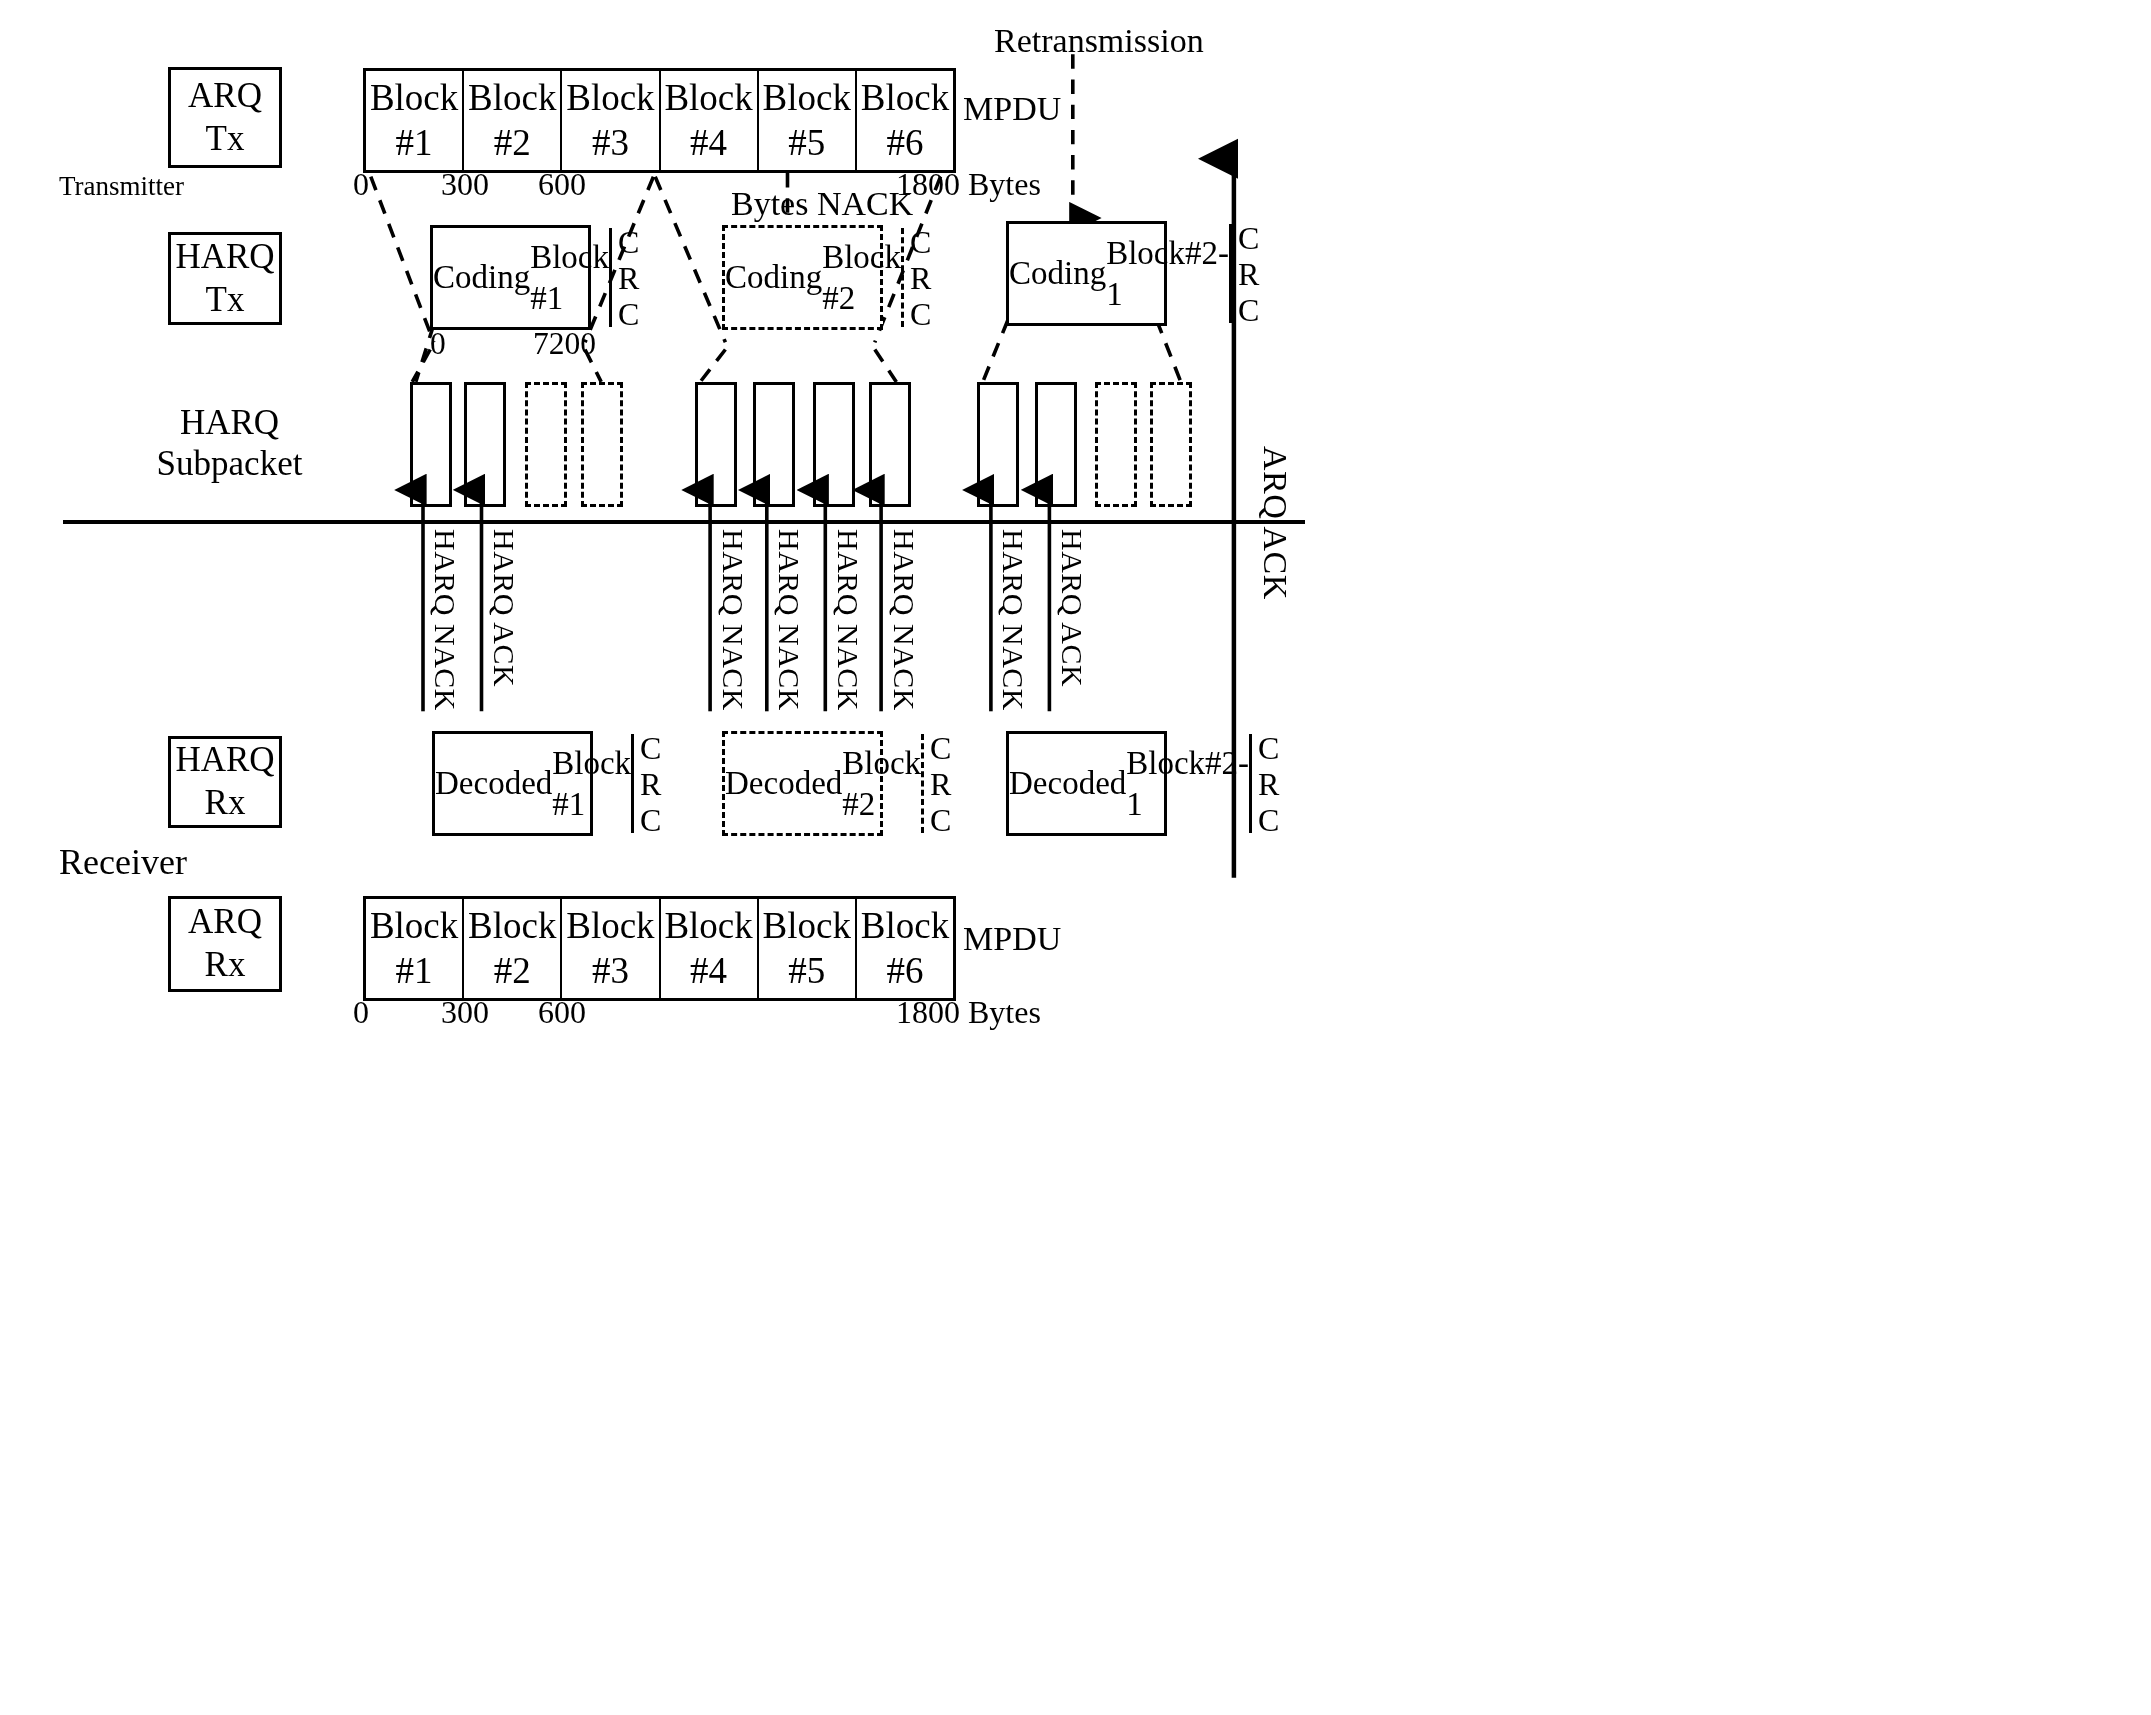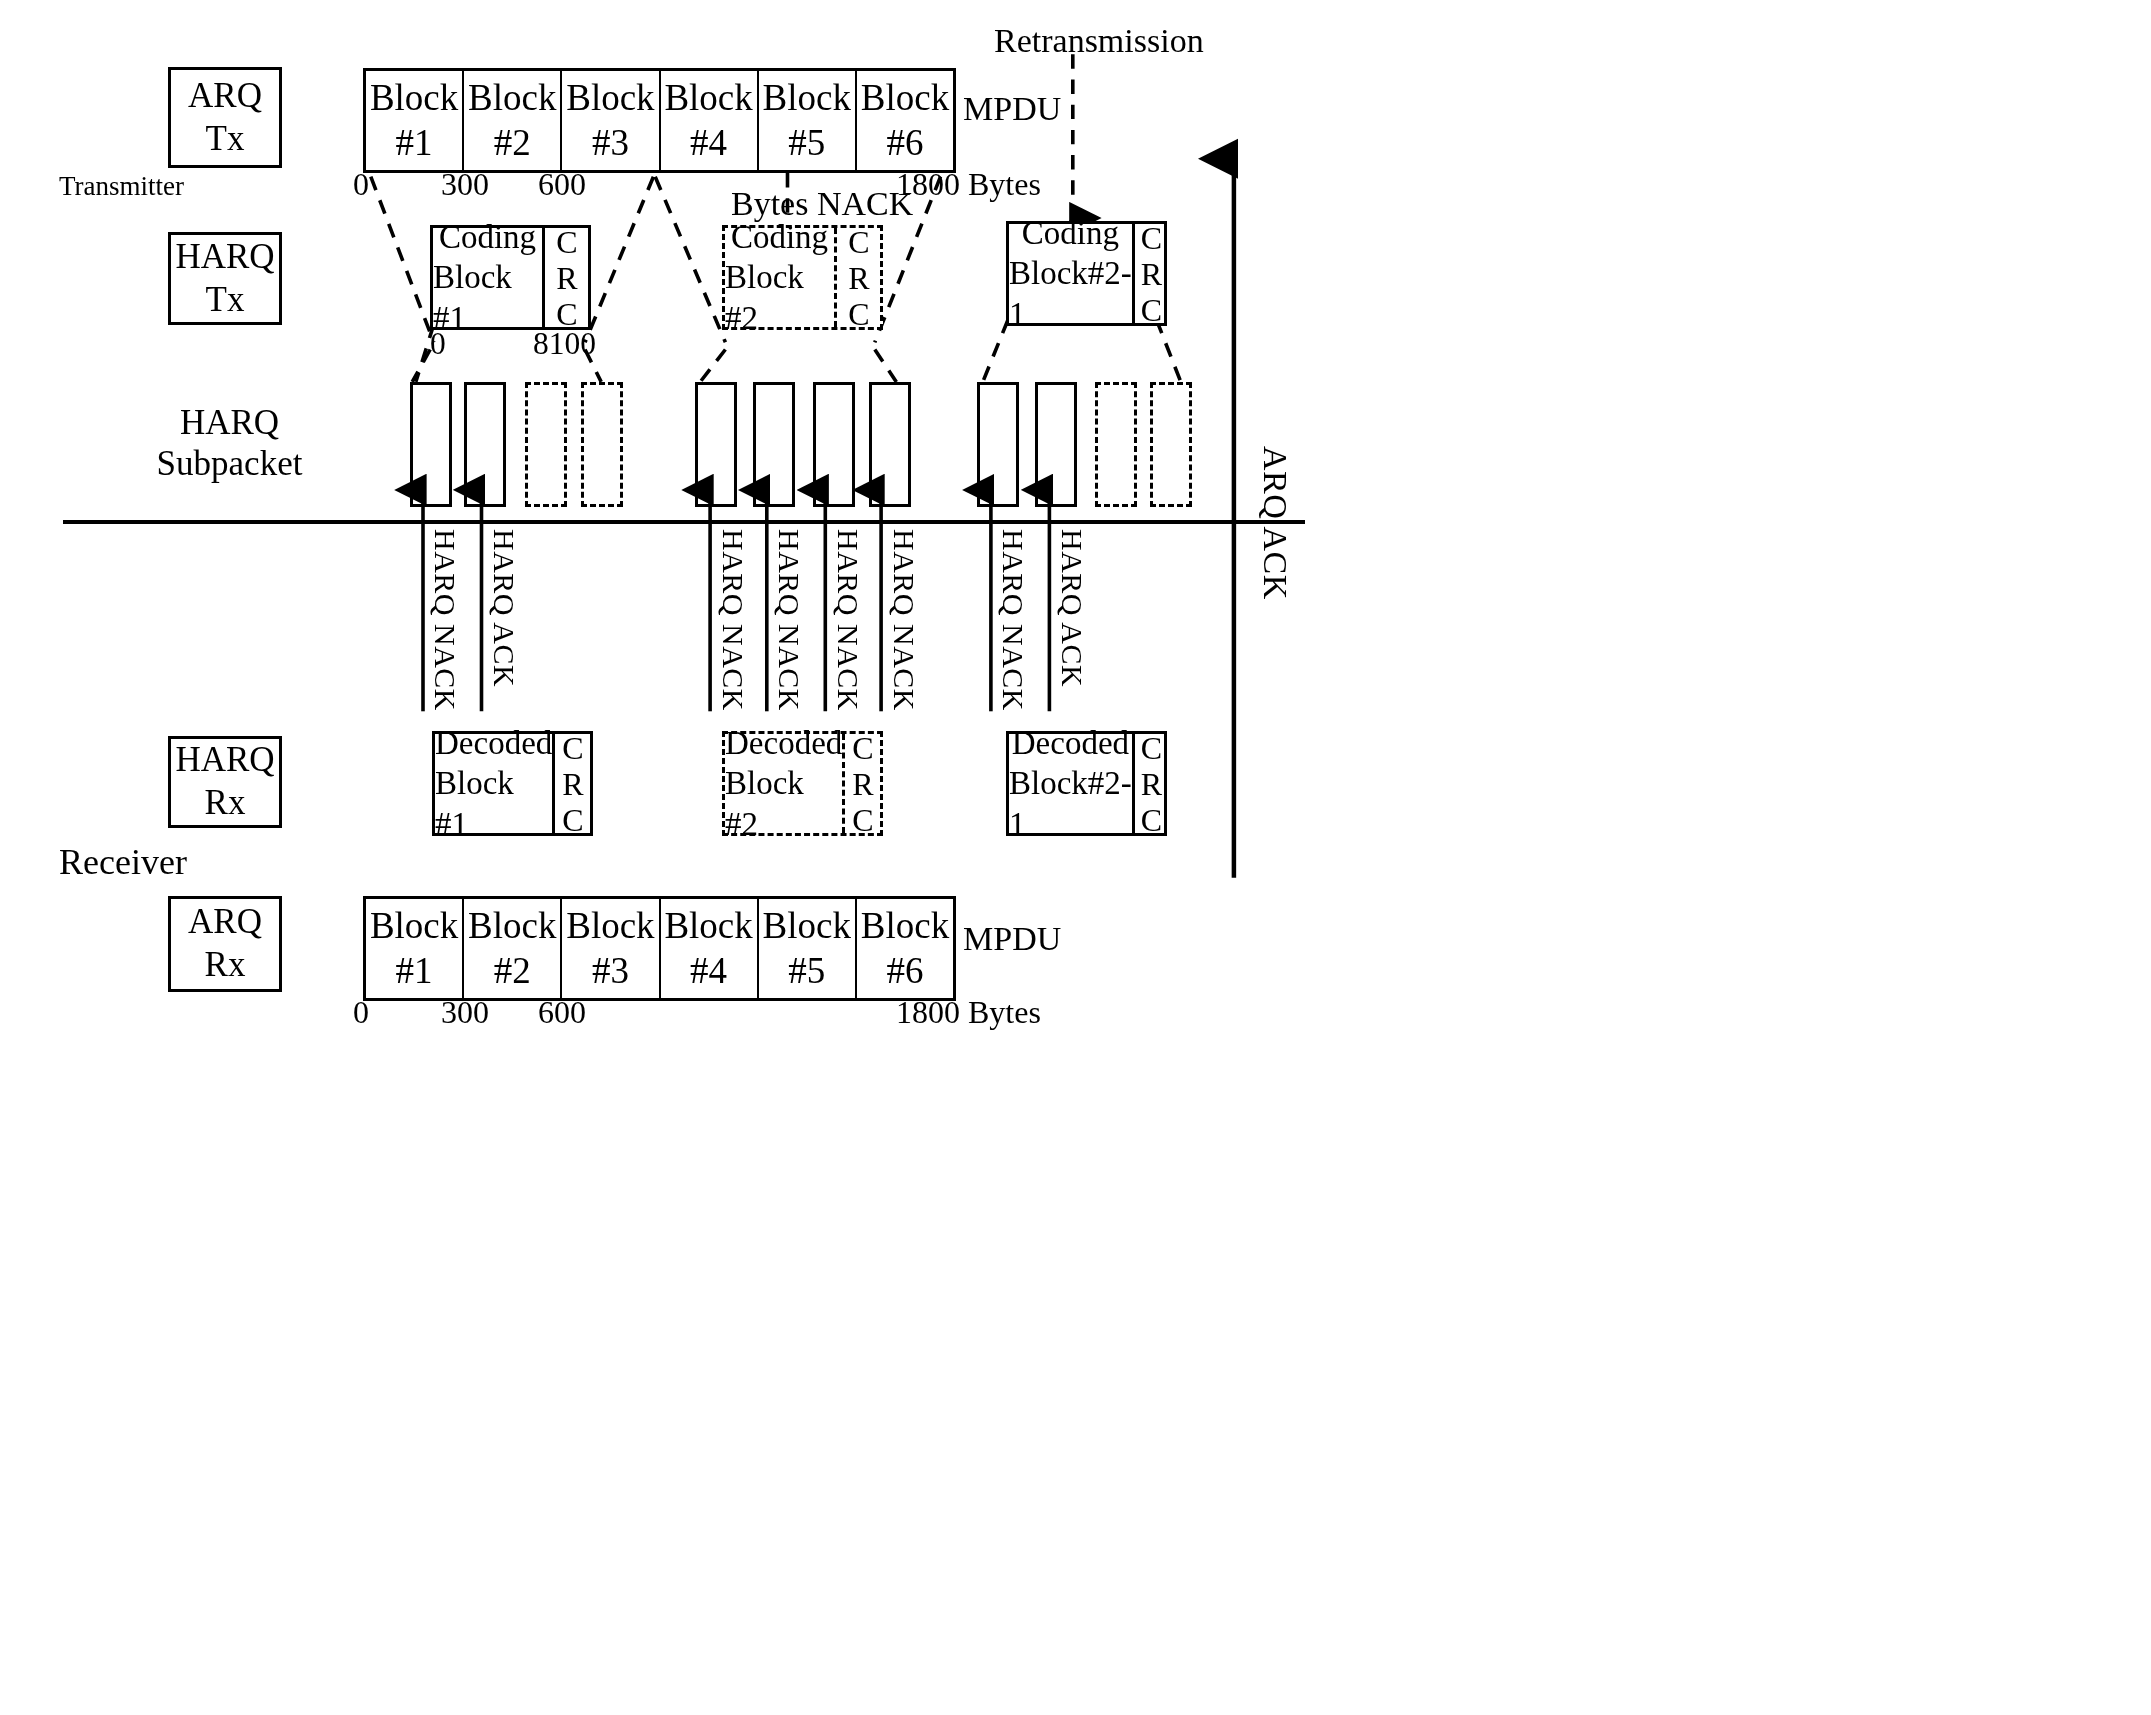--- a/index.html
+++ b/index.html
@@ -17,21 +17,21 @@
            font-size:35px;line-height:1.22;}
 
   .blkRow{position:absolute;border:3.6px solid #000;background:#fff;display:flex;}
   .blkRow > div{flex:1;border-right:2.7px solid #000;display:flex;flex-direction:column;
                 align-items:center;justify-content:center;font-size:37px;line-height:1.2;}
   .blkRow > div:last-child{border-right:none;}
 
   .cbox{position:absolute;background:#fff;display:flex;}
   .cbox.solid{border:3.6px solid #000;}
   .cbox.dashed{border:3.6px dashed #000;}
-  .cbox .body{flex:1;display:flex;flex-direction:column;align-items:center;
+  .cbox .body{flex:1;display:flex;align-items:center;
               justify-content:center;font-size:33px;line-height:1.22;}
   .cbox .crcsep{width:0;border-left:3.6px solid #000;}
   .cbox.dashed .crcsep{border-left:3.6px dashed #000;}
   .cbox .crc{width:43px;display:flex;flex-direction:column;align-items:center;
              justify-content:center;font-size:32px;line-height:1.02;}
 
   .sp{position:absolute;width:36px;height:119px;background:#fff;}
   .sp.solid{border:3.6px solid #000;}
   .sp.dashed{border:3.6px dashed #000;}
   .hline{position:absolute;height:0;border-top:4.5px solid #000;}
@@ -145,21 +145,21 @@
 
   <div class="cbox solid" style="left:430px;top:225px;width:155px;height:99px;">
     <div class="body">
       <span>Coding</span>
       <span>Block #1</span>
     </div>
     <div class="crcsep"></div>
     <div class="crc" style="writing-mode:vertical-rl;text-orientation:upright;">CRC</div>
   </div>
   <div class="lbl" style="left:430px;top:326px;font-size:31.5px;">0</div>
-  <div class="lbl" style="left:533px;top:326px;font-size:31.5px;">8100</div>
+  <div class="lbl" style="left:533px;top:326px;font-size:31.5px;">7200</div>
 
   <div class="cbox dashed" style="left:722px;top:225px;width:155px;height:99px;">
     <div class="body">
       <span>Coding</span>
       <span>Block #2</span>
     </div>
     <div class="crcsep"></div>
     <div class="crc" style="writing-mode:vertical-rl;text-orientation:upright;">CRC</div>
   </div>
 

